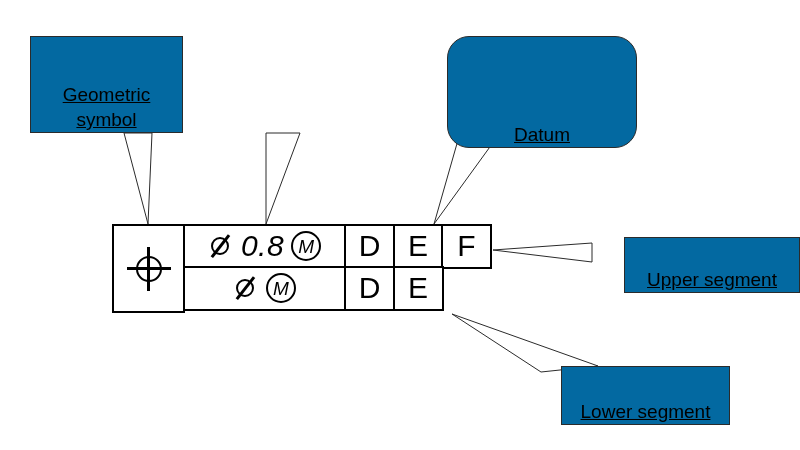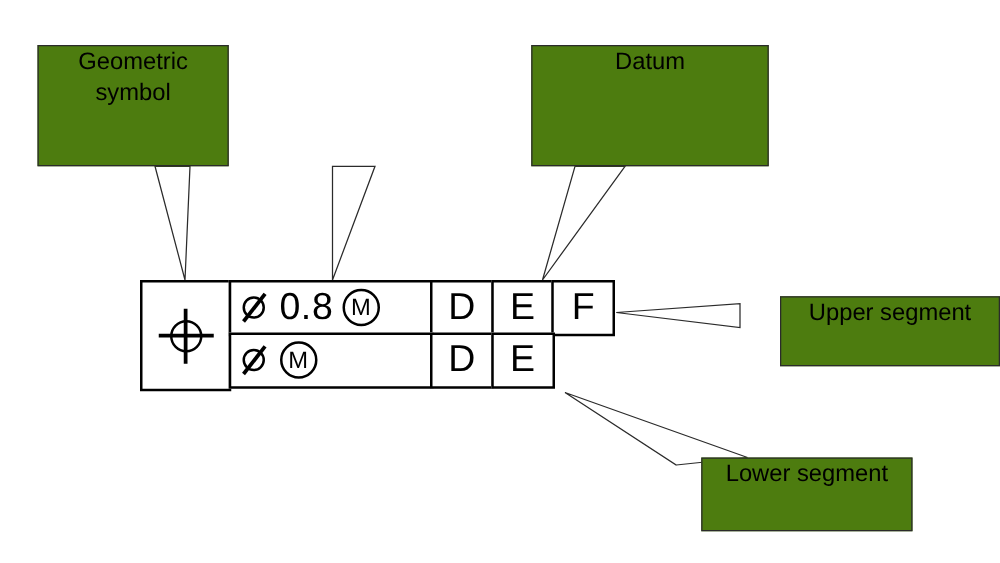--- a/index.html
+++ b/index.html
@@ -14,35 +14,36 @@
     background: #ffffff;
     overflow: hidden;
     font-family: "Liberation Sans", sans-serif;
   }
 
   
   .callout {
     position: absolute;
     box-sizing: border-box;
     border: 1px solid #2b2b2b;
-    background: #4d7c0f;
-    display: flex;
-    align-items: flex-start;
+    background: #0369a1;
+    display: flex;
+    align-items: flex-end;
     justify-content: center;
     text-align: center;
     color: #000000;
     font-size: 19px;
     line-height: 1.32;
     z-index: 3;
+    text-decoration: underline;
   }
   .callout span { display: block; width: 100%; }
 
   #callout-symbol    { left: 30px;  top: 36px;  width: 153px; height: 97px; }
   #callout-tolerance { left: 237px; top: 36px;  width: 195px; height: 97px; }
-  #callout-datum     { left: 425px; top: 36px;  width: 190px; height: 97px; }
+  #callout-datum     { left: 447px; top: 36px;  width: 190px; height: 112px; border-radius: 22px; }
   #callout-upper     { left: 624px; top: 237px; width: 176px; height: 56px; }
   #callout-lower     { left: 561px; top: 366px; width: 169px; height: 59px; }
 
   
   #leaders {
     position: absolute;
     left: 0; top: 0;
     width: 800px; height: 450px;
     z-index: 2;
     pointer-events: none;
@@ -78,24 +79,25 @@
   .dat-cell { width: 51px;  height: 44.5px; }
   .blank-cell {
     width: 47px; height: 44.5px;
     border: none; background: transparent;
   }
 
   
   .tol-inner {
     display: flex;
     align-items: center;
-    justify-content: flex-start;
+    justify-content: center;
     width: 100%;
     gap: 7px;
     white-space: nowrap;
+    font-style: italic;
   }
   .tol-value { font-size: 30px; letter-spacing: 0.5px; }
 
   
   .dia-sym { position: relative; width: 26px; height: 30px; flex: 0 0 26px; }
   .dia-sym .ring {
     position: absolute;
     left: 3px; top: 6px;
     width: 18px; height: 18px;
     border: 2.5px solid #000;

